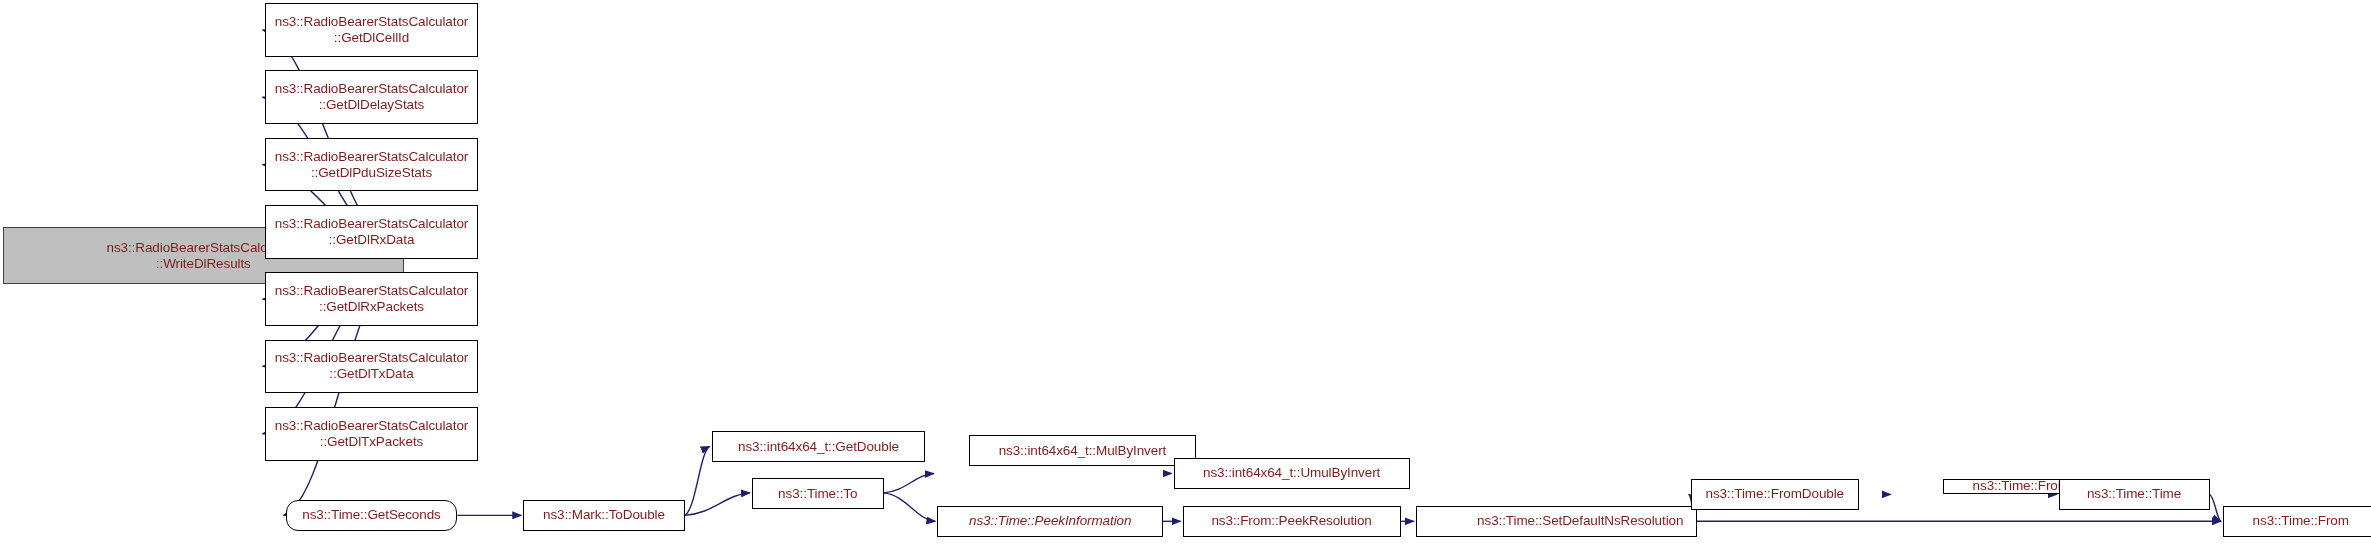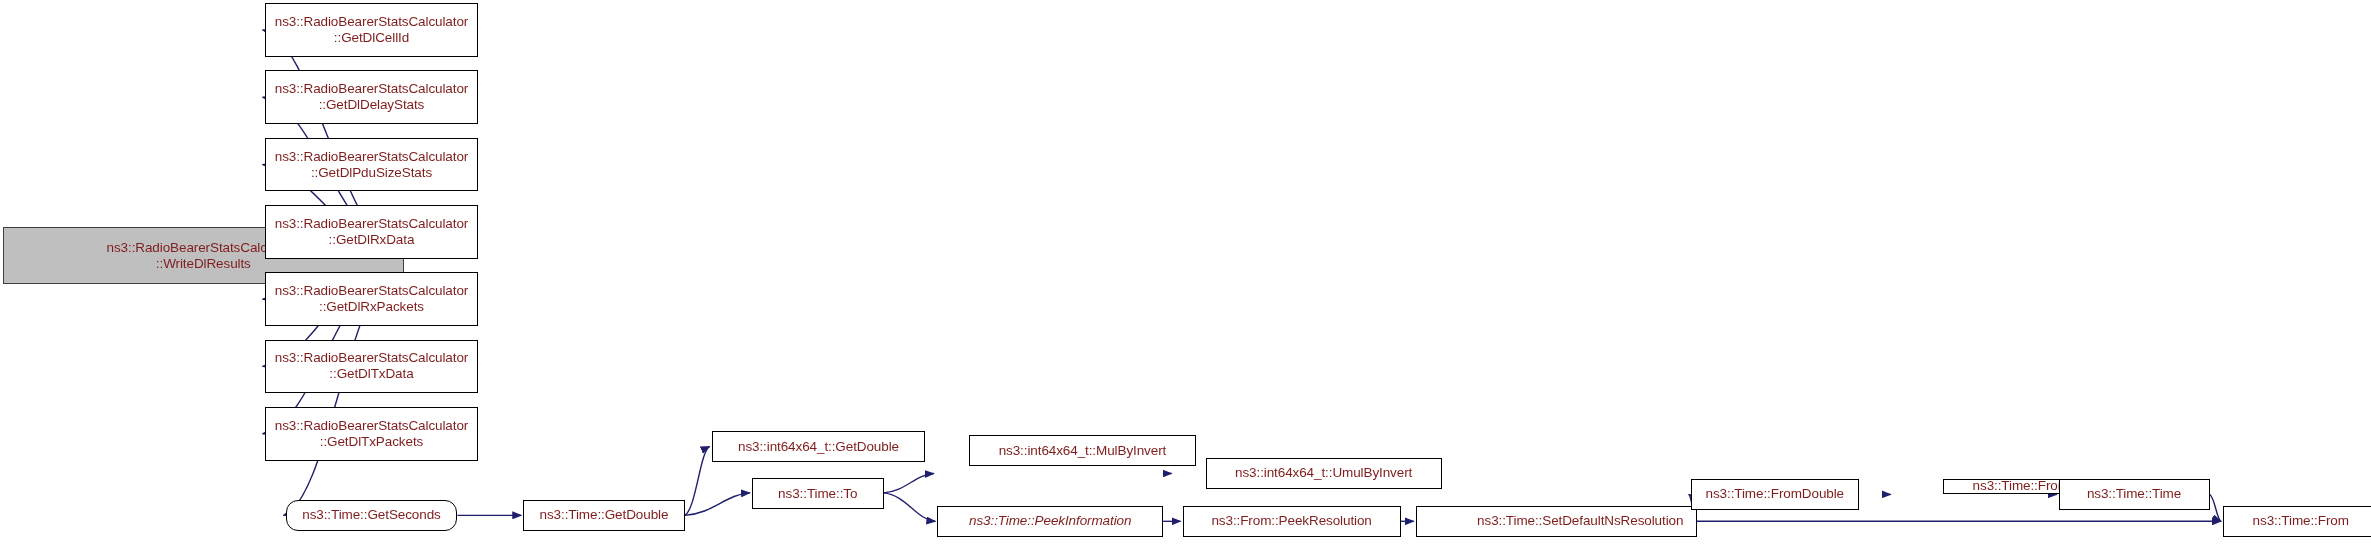--- a/index.html
+++ b/index.html
@@ -111,32 +111,32 @@
         <span class="l2">::GetDlTxData</span>
       </div>
       <div class="node" style="left: 264.607px; top: 406.882px; width: 213.779px; height: 53.8521px;">
         <span class="l1">ns3::RadioBearerStatsCalculator</span>
         <span class="l2">::GetDlTxPackets</span>
       </div>
       <div class="node" style="left: 285.537px; top: 499.627px; width: 171.92px; height: 31.4137px; border-radius: 12px;">
         <span class="l1">ns3::Time::GetSeconds</span>
       </div>
       <div class="node" style="left: 523.235px; top: 499.627px; width: 161.455px; height: 31.4137px;">
-        <span class="l1">ns3::Time::GetDouble</span>
+        <span class="l1">ns3::Mark::ToDouble</span>
       </div>
       <div class="node" style="left: 711.599px; top: 430.816px; width: 213.779px; height: 31.4137px;">
         <span class="l1">ns3::int64x64_t::GetDouble</span>
       </div>
       <div class="node" style="left: 751.963px; top: 478px; width: 131.556px; height: 31.4137px;">
         <span class="l1">ns3::Time::To</span>
       </div>
       <div class="node" style="left: 935.842px; top: 435px; width: 227.233px; height: 31.4137px; margin-left: 33px;">
         <span class="l1">ns3::int64x64_t::MulByInvert</span>
       </div>
-      <div class="node" style="left: 1173.54px; top: 457.742px; width: 236.203px; height: 31.4137px; margin-left: 32px;">
+      <div class="node" style="left: 1173.54px; top: 457.742px; width: 236.203px; height: 31.4137px;">
         <span class="l1">ns3::int64x64_t::UmulByInvert</span>
       </div>
       <div class="node" style="left: 937.337px; top: 505.611px; width: 225.738px; height: 31.4137px; font-style: italic;">
         <span class="l1">ns3::Time::PeekInformation</span>
       </div>
       <div class="node" style="left: 1182.51px; top: 505.611px; width: 218.264px; height: 31.4137px;">
         <span class="l1">ns3::From::PeekResolution</span>
       </div>
       <div class="node" style="left: 1415.72px; top: 505.611px; width: 281.052px; height: 31.4137px; padding-left: 48px;">
         <span class="l1">ns3::Time::SetDefaultNsResolution</span>

